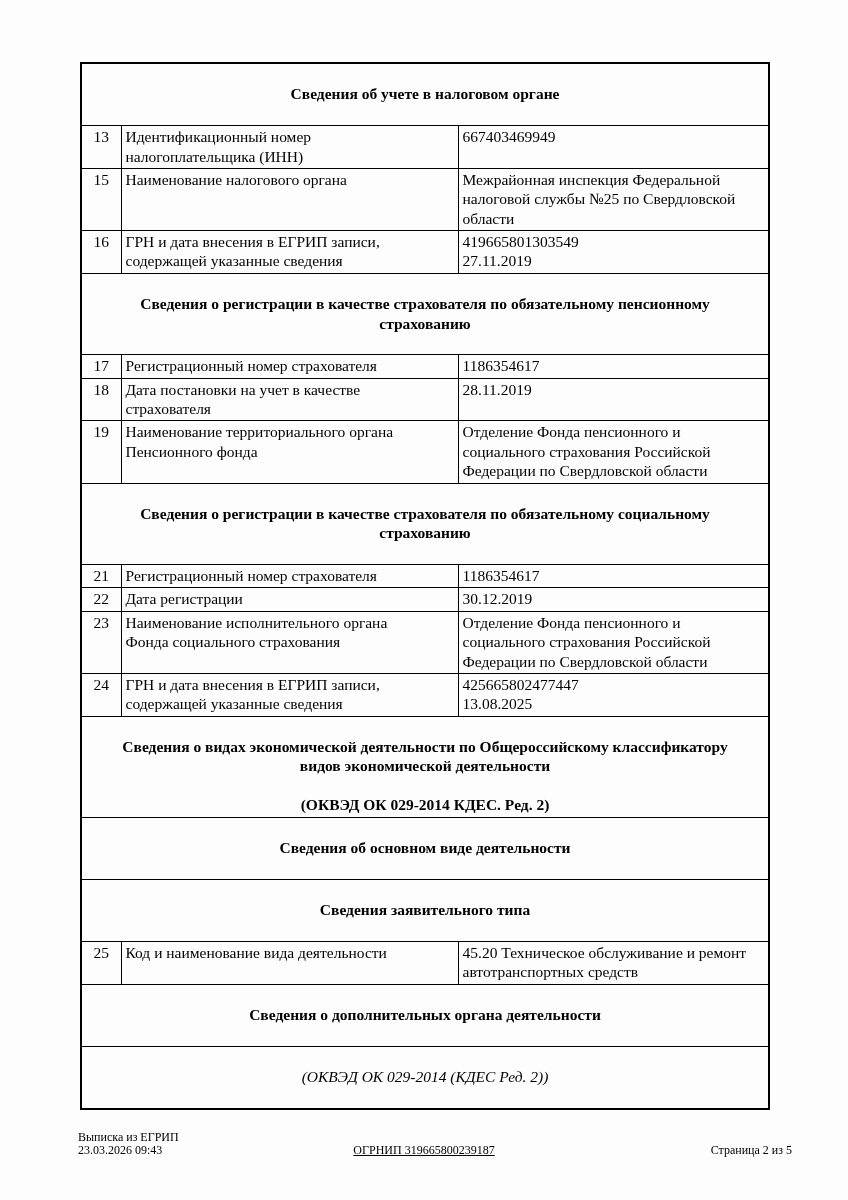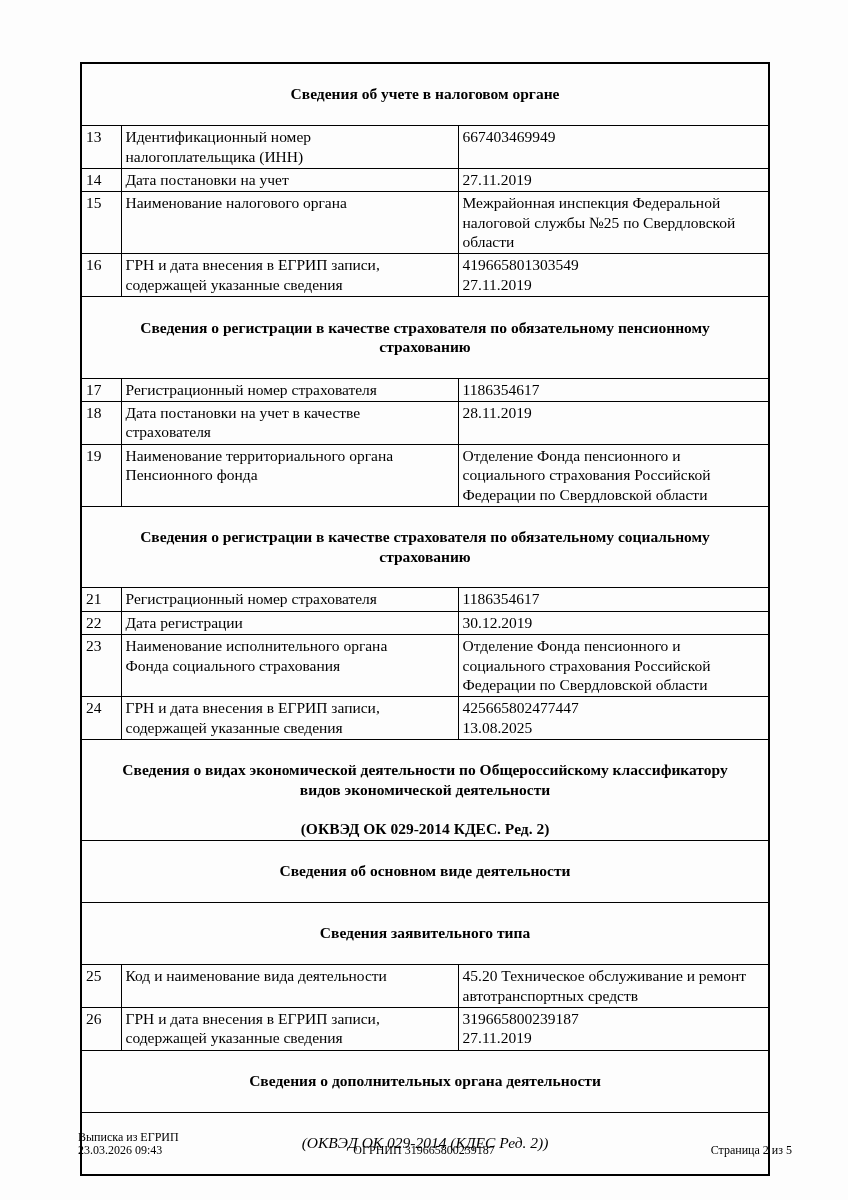--- a/index.html
+++ b/index.html
@@ -24,20 +24,21 @@
   table.doc td {
     border: 1px solid #000;
     padding: 1px 4px 2px 4px;
     font-size: 15.5px;
     line-height: 1.25;
     vertical-align: top;
     white-space: pre-line;
     overflow: hidden;
   }
   td.num {
+    text-align: center;
     padding: 1px 2px 2px 2px;
     white-space: normal;
     margin-left: 8px;
   }
   td.section {
     text-align: center;
     font-weight: bold;
     font-size: 16px;
     line-height: 1.28;
     padding: 1px 6px 2px 6px;
@@ -54,20 +55,21 @@
     line-height: 13px;
   }
   .footer-center {
     position: absolute;
     left: 0;
     top: 1144px;
     width: 848px;
     text-align: center;
     font-size: 12px;
     line-height: 13px;
+    text-decoration: underline;
   }
   .footer-right {
     position: absolute;
     right: 56px;
     top: 1144px;
     font-size: 12px;
     line-height: 13px;
     text-align: right;
     padding-left: 46px;
   }
@@ -89,25 +91,20 @@
         <div class="sec-line st-bold">Сведения об учете в налоговом органе</div>
       </td>
     </tr>
         <tr>
       <td class="num">13</td>
       <td class="label">Идентификационный номер
 налогоплательщика (ИНН)</td>
       <td class="value">667403469949</td>
     </tr>
         <tr>
-      <td class="num">14</td>
-      <td class="label">Дата постановки на учет</td>
-      <td class="value">27.11.2019</td>
-    </tr>
-        <tr>
       <td class="num">15</td>
       <td class="label">Наименование налогового органа</td>
       <td class="value">Межрайонная инспекция Федеральной
 налоговой службы №25 по Свердловской
 области</td>
     </tr>
         <tr>
       <td class="num">16</td>
       <td class="label">ГРН и дата внесения в ЕГРИП записи,
 содержащей указанные сведения</td>
@@ -186,27 +183,20 @@
         <div class="sec-line st-bold">Сведения заявительного типа</div>
       </td>
     </tr>
         <tr>
       <td class="num">25</td>
       <td class="label">Код и наименование вида деятельности</td>
       <td class="value">45.20 Техническое обслуживание и ремонт
 автотранспортных средств</td>
     </tr>
         <tr>
-      <td class="num">26</td>
-      <td class="label">ГРН и дата внесения в ЕГРИП записи,
-содержащей указанные сведения</td>
-      <td class="value">319665800239187
-27.11.2019</td>
-    </tr>
-        <tr>
       <td class="section" colspan="3">
         <div class="sec-line st-bold-italic">Сведения о дополнительных органа деятельности</div>
       </td>
     </tr>
         <tr>
       <td class="section" colspan="3">
         <div class="sec-line st-italic">(ОКВЭД ОК 029-2014 (КДЕС Ред. 2))</div>
       </td>
     </tr>
       </tbody>

